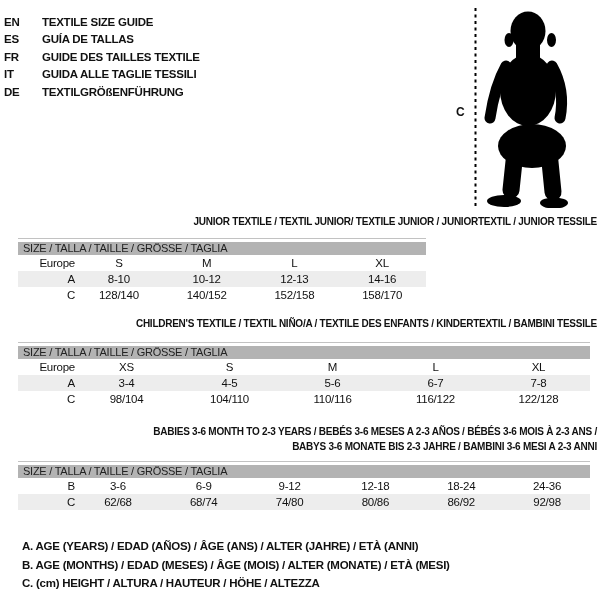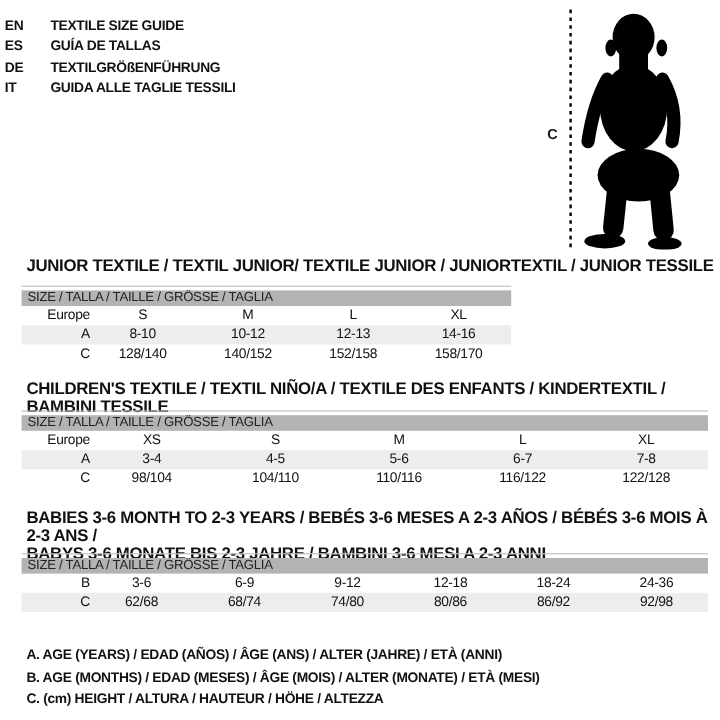--- a/index.html
+++ b/index.html
@@ -12,21 +12,21 @@
     letter-spacing:-0.25px;overflow:hidden;
   }
   
   .lang-list{position:absolute;left:4px;top:13px;}
   .lang-row{display:flex;height:17.5px;align-items:center;font-weight:bold;font-size:11.5px;}
   .lang-code{width:38px;}
   
   .figure-svg{position:absolute;left:470px;top:6px;width:130px;height:202px;}
   .figure-label{position:absolute;left:456px;top:105px;font-weight:bold;font-size:12px;}
   
-  .sec-heading{position:absolute;left:22px;width:575px;font-weight:bold;font-size:14px;line-height:15px;white-space:pre-line;}
+  .sec-heading{position:absolute;left:22px;width:575px;font-weight:bold;font-size:10px;line-height:15px;white-space:pre-line;text-align:right;}
   #sec1-heading{top:214px;}
   #sec2-heading{top:316px;}
   #sec3-heading{top:424px;}
   
   .size-table{position:absolute;left:18px;}
   #table-junior{top:238px;width:408px;}
   #table-children{top:342px;width:572px;}
   #table-babies{top:461px;width:572px;}
   .t-line{height:1px;background:var(--line);margin-bottom:3px;}
   .t-head{height:13px;line-height:13px;background:var(--head-bg);padding-left:5px;font-size:11px;color:#222;}
@@ -46,26 +46,30 @@
   <div class="lang-list">
     <div class="lang-row">
       <span class="lang-code">EN</span>
       <span class="lang-title">TEXTILE SIZE GUIDE</span>
     </div>
     <div class="lang-row">
       <span class="lang-code">ES</span>
       <span class="lang-title">GUÍA DE TALLAS</span>
     </div>
     <div class="lang-row">
-      <span class="lang-code">DE</span>
-      <span class="lang-title">TEXTILGRÖßENFÜHRUNG</span>
+      <span class="lang-code">FR</span>
+      <span class="lang-title">GUIDE DES TAILLES TEXTILE</span>
     </div>
     <div class="lang-row">
       <span class="lang-code">IT</span>
       <span class="lang-title">GUIDA ALLE TAGLIE TESSILI</span>
+    </div>
+    <div class="lang-row">
+      <span class="lang-code">DE</span>
+      <span class="lang-title">TEXTILGRÖßENFÜHRUNG</span>
     </div>
   </div>
 
   <svg class="figure-svg" viewBox="0 0 130 202" aria-hidden="true">
     <line x1="5.5" y1="2" x2="5.5" y2="200" stroke="#000" stroke-width="2" stroke-dasharray="3,3.5"></line>
     <g fill="#000">
       <ellipse cx="58" cy="25" rx="17.5" ry="19.5"></ellipse>
       <ellipse cx="39" cy="34" rx="4.5" ry="7"></ellipse>
       <ellipse cx="81.5" cy="34" rx="4.5" ry="7"></ellipse>
       <rect x="46" y="36" width="24" height="20"></rect>

